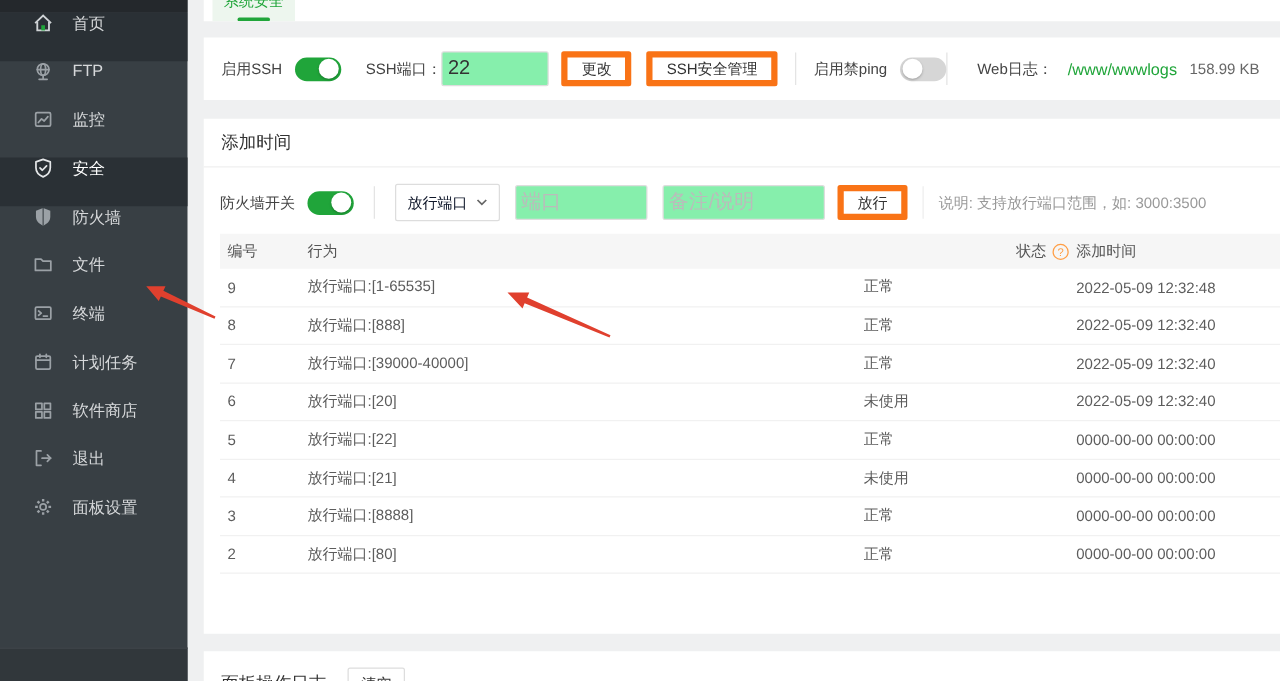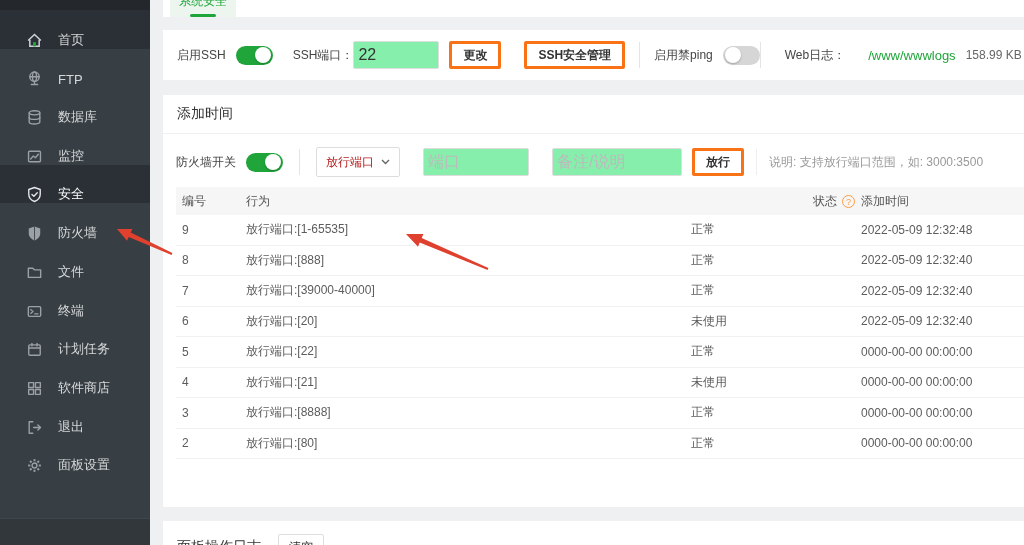--- a/index.html
+++ b/index.html
@@ -4,21 +4,21 @@
 <style>
   html,body{margin:0;padding:0;}
   body{
     width:1024px;height:545px;position:relative;overflow:hidden;
     background:#eff0f1;font-family:"Liberation Sans",sans-serif;
     -webkit-font-smoothing:antialiased;
   }
   
   .sidebar{position:absolute;left:0;top:0;width:150px;height:545px;background:#383f44;}
   .sb-top{height:10px;background:#24282c;}
-  .sb-item{height:38.7px;display:flex;align-items:flex-end;padding-left:26px;gap:15px;
+  .sb-item{height:38.7px;display:flex;align-items:flex-start;padding-left:26px;gap:15px;
     color:#d6d8da;font-size:13px;cursor:pointer;}
   .sb-item.highlight,.sb-item.active{background:#2a3035;}
   .sb-item.active{color:#ffffff;}
   .sb-ic{width:17px;height:17px;display:flex;align-items:center;justify-content:center;}
   .sb-ic svg{display:block;}
   .sb-bottom{position:absolute;bottom:0;left:0;right:0;height:26px;background:#31373b;border-top:1px solid #40474c;}
   
   .main{position:absolute;left:150px;top:0;right:-45px;bottom:0;padding-left:13px;}
   .panel{background:#fff;}
   
@@ -30,47 +30,47 @@
   .sshbar{margin-top:13px;height:50px;display:flex;align-items:center;padding:0 16px 0 14px;}
   .lab{font-size:12px;color:#444;white-space:nowrap;}
   .toggle{width:37px;height:19px;border-radius:10px;position:relative;flex:0 0 auto;cursor:pointer;}
   .toggle.on{background:#20a53a;}
   .toggle.off{background:#d6d6d6;}
   .toggle::after{content:"";position:absolute;top:1.5px;width:16px;height:16px;background:#fff;border-radius:50%;box-shadow:0 1px 2px rgba(0,0,0,.25);}
   .toggle.on::after{right:2px;}
   .toggle.off::after{left:2px;}
   .ipt{height:26px;border:1px solid #ddd;border-radius:2px;padding:0 4px;font-size:16px;color:#333;background:#86efac;outline:none;}
   .ipt::placeholder{color:#bbb;}
-  .btn{height:28px;border:3px solid #f97316;background:#fff;border-radius:2px;padding:0 11px;font-size:12px;color:#333;cursor:pointer;white-space:nowrap;font-weight:bold;}
+  .btn{height:28px;border:5px solid #f97316;background:#fff;border-radius:2px;padding:0 11px;font-size:12px;color:#333;cursor:pointer;white-space:nowrap;}
   .vdiv{width:1px;height:26px;background:#e4e4e4;flex:0 0 auto;}
   .weblog-link{font-size:13px;color:#20a53a;cursor:pointer;white-space:nowrap;}
   .weblog-size{font-size:12px;color:#666;white-space:nowrap;}
   
   .fw-panel{margin-top:15px;min-height:412px;padding:0 13px;box-sizing:border-box;}
   .fw-head{height:38px;display:flex;align-items:center;margin:0 -13px;padding:0 14px;border-bottom:1px solid #f0f0f0;}
   .fw-title{font-size:14px;color:#333;}
   .fw-form{margin-top:13px;display:flex;align-items:center;}
-  .sel{height:28px;border:1px solid #ddd;border-radius:2px;display:inline-flex;align-items:center;gap:7px;padding:0 9px;font-size:12px;color:#b91c1c;background:#fff;cursor:pointer;}
+  .sel{height:28px;border:1px solid #ddd;border-radius:2px;display:inline-flex;align-items:center;gap:7px;padding:0 9px;font-size:12px;color:#0f172a;background:#fff;cursor:pointer;}
   .hint{font-size:12px;color:#999;white-space:nowrap;}
   .fw-table{margin-top:10px;}
   .th,.tr{display:grid;grid-template-columns:64px 445px 170px 1fr;align-items:center;font-size:12px;}
   .th{background:#f6f6f6;height:28px;color:#555;}
   .th>div,.tr>div{padding-left:6px;}
   .tr{height:29.5px;border-bottom:1px solid #f1f1f1;color:#5c5c5c;}
   .th-status{display:flex;align-items:center;gap:5px;justify-content:flex-end;}
   .help-ic{width:13px;height:13px;border:1px solid #ff9d43;border-radius:50%;color:#ff9d43;
     font-size:9px;line-height:12px;text-align:center;display:inline-block;box-sizing:border-box;}
   
   .log-panel{margin-top:14px;height:90px;padding:13px 14px 0 14px;box-sizing:border-box;display:flex;align-items:flex-start;gap:17px;}
   .log-title{font-size:14px;color:#333;padding-top:4px;}
   .btn-sm{height:26px;border:1px solid #ddd;background:#fff;border-radius:2px;padding:0 10px;font-size:12px;color:#333;cursor:pointer;}
   
   .arrows{position:absolute;left:0;top:0;width:1024px;height:545px;pointer-events:none;z-index:50;}
   
-  .ml8{margin-left:23px;} .ml10{margin-left:10px;} .ml12{margin-left:12px;} .ml14{margin-left:14px;}
+  .ml8{margin-left:12px;} .ml10{margin-left:10px;} .ml12{margin-left:12px;} .ml14{margin-left:14px;}
   .ml16{margin-left:16px;} .ml20{margin-left:20px;} .ml24{margin-left:24px;} .mlauto{margin-left:auto;}
 </style>
 </head>
 <body>
 
 <div class="sidebar">
   <div class="sb-top"></div>
   <div>
       <div class="sb-item highlight">
         <span class="sb-ic">
@@ -86,30 +86,20 @@
         <span class="sb-ic">
           <svg width="17" height="17" viewBox="0 0 16 16">
             <circle cx="8" cy="6.3" r="4.4" stroke="#9ba1a6" stroke-width="1.3" fill="none" stroke-linecap="round" stroke-linejoin="round"></circle>
             <ellipse cx="8" cy="6.3" rx="1.9" ry="4.4" stroke="#9ba1a6" stroke-width="1.3" fill="none" stroke-linecap="round" stroke-linejoin="round"></ellipse>
             <line x1="3.6" y1="6.3" x2="12.4" y2="6.3" stroke="#9ba1a6" stroke-width="1.3" fill="none" stroke-linecap="round" stroke-linejoin="round"></line>
             <line x1="8" y1="10.7" x2="8" y2="13" stroke="#9ba1a6" stroke-width="1.3" fill="none" stroke-linecap="round" stroke-linejoin="round"></line>
             <line x1="5" y1="13.6" x2="11" y2="13.6" stroke="#9ba1a6" stroke-width="1.3" fill="none" stroke-linecap="round" stroke-linejoin="round"></line>
           </svg>
         </span>
         <span class="sb-label">FTP</span>
-      </div>
-      <div class="sb-item">
-        <span class="sb-ic">
-          <svg width="17" height="17" viewBox="0 0 16 16">
-            <ellipse cx="8" cy="3.6" rx="5" ry="1.9" stroke="#9ba1a6" stroke-width="1.3" fill="none" stroke-linecap="round" stroke-linejoin="round"></ellipse>
-            <path d="M3,3.6 V12.2 a5,1.9 0 0 0 10,0 V3.6" stroke="#9ba1a6" stroke-width="1.3" fill="none" stroke-linecap="round" stroke-linejoin="round"></path>
-            <path d="M3,7.9 a5,1.9 0 0 0 10,0" stroke="#9ba1a6" stroke-width="1.3" fill="none" stroke-linecap="round" stroke-linejoin="round"></path>
-          </svg>
-        </span>
-        <span class="sb-label">数据库</span>
       </div>
       <div class="sb-item">
         <span class="sb-ic">
           <svg width="17" height="17" viewBox="0 0 16 16">
             <rect x="2.4" y="3" width="11.2" height="10" rx="1" stroke="#9ba1a6" stroke-width="1.3" fill="none" stroke-linecap="round" stroke-linejoin="round"></rect>
             <polyline points="4.4,10.4 6.8,7.6 8.8,9.2 11.6,5.9" stroke="#9ba1a6" stroke-width="1.3" fill="none" stroke-linecap="round" stroke-linejoin="round"></polyline>
           </svg>
         </span>
         <span class="sb-label">监控</span>
       </div>

